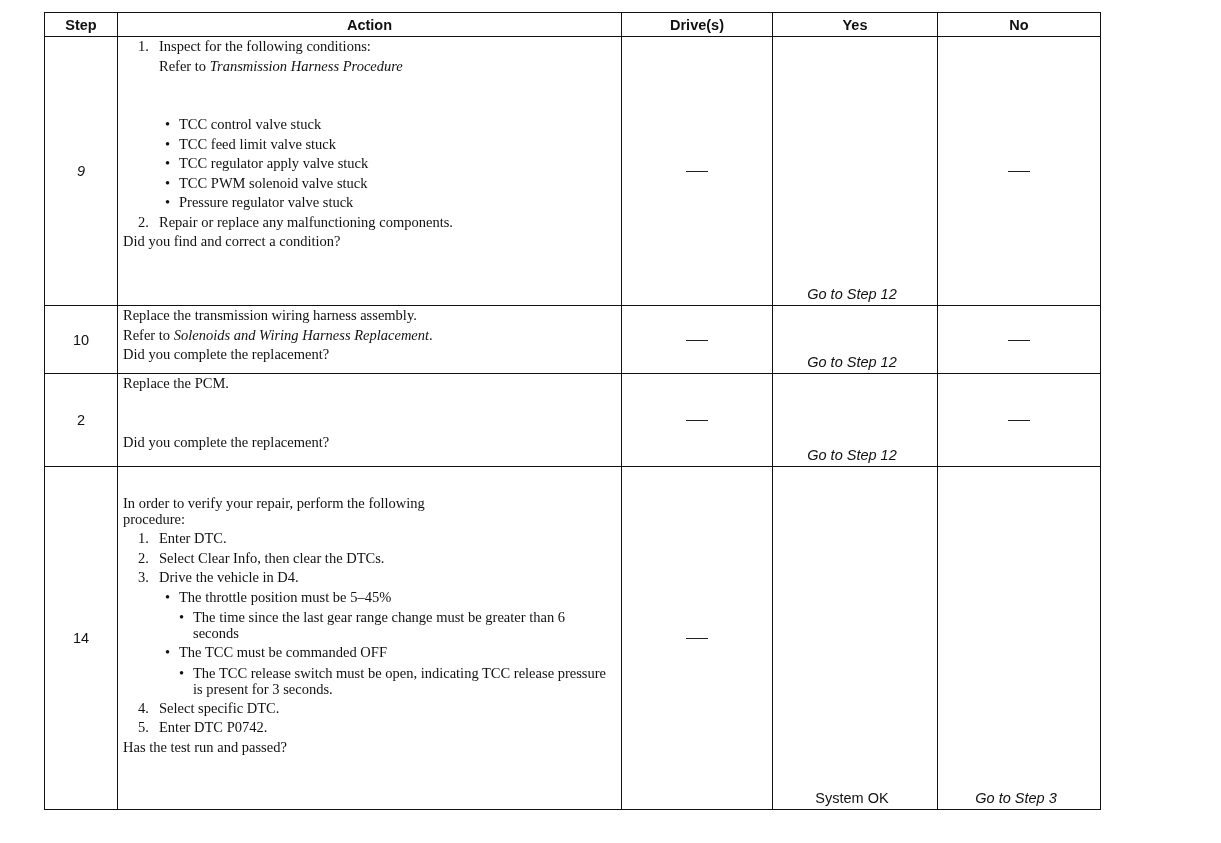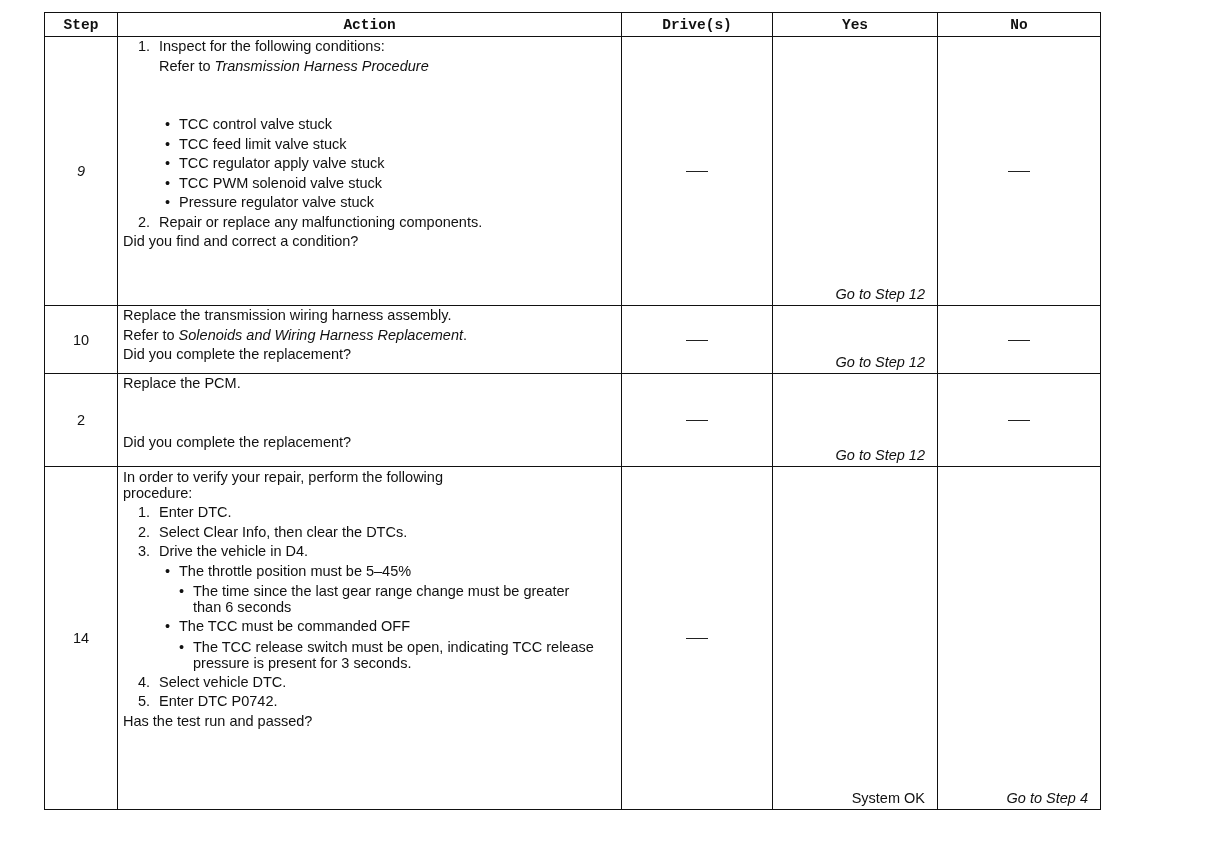--- a/index.html
+++ b/index.html
@@ -1,40 +1,40 @@
 <!DOCTYPE html>
 <html><head>
 <meta charset="utf-8">
 <style>
   html, body { margin: 0; padding: 0; background: #ffffff; }
   body { width: 1221px; height: 843px; position: relative; overflow: hidden;
          font-family: "Liberation Sans", sans-serif; color: #111; }
   table.diag { position: absolute; left: 44px; top: 12px; width: 1056px;
                border-collapse: collapse; table-layout: fixed; font-size: 14.5px; }
   table.diag td, table.diag th { border: 1.5px solid #111; vertical-align: top; padding: 0; }
-  th { font-weight: bold; font-size: 14.5px; height: 23px; text-align: center; vertical-align: middle !important; font-family: Liberation Mono, monospace; }
+  th { font-weight: bold; font-size: 14.5px; height: 23px; text-align: center; vertical-align: middle !important; }
   col.c-step { width: 73px; }
   col.c-action { width: 504px; }
   col.c-value { width: 151px; }
   col.c-yes { width: 165px; }
   col.c-no { width: 163px; }
   .step-cell { text-align: center; vertical-align: middle !important; }
   .italic { font-style: italic; }
-  .action { padding: 0 4px 0 5px !important; }
+  .action { padding: 0 4px 0 5px !important; font-family: Liberation Serif, serif; }
   .line { line-height: 19.5px; min-height: 19.5px; }
   .ind1 { padding-left: 15px; }
   .ind1b { padding-left: 36px; }
   .ind3 { padding-left: 56px; }
   .num { display: inline-block; width: 21px; }
   .bullet { display: inline-block; width: 14px; margin-left: -14px; }
   .wrapline { line-height: 16px; padding-top: 2px; padding-bottom: 2px; }
   .hang { padding-left: 70px; text-indent: -14px; }
   .cell-center { text-align: center; vertical-align: middle !important; font-size: 18px; }
   .cell-bottom { position: relative; }
-  .bottom-text { position: absolute; left: 0; right: 12px; bottom: 1px; text-align: right; line-height: 19px; }
+  .bottom-text { position: absolute; left: 0; right: 6px; bottom: 1px; text-align: center; line-height: 19px; }
   .spacer { height: 19.5px; }
   .dash { display: inline-block; width: 22px; border-top: 1.5px solid #222; vertical-align: middle; }
 </style>
 </head>
 <body>
 
 <table class="diag">
   <colgroup>
     <col class="c-step">
       <col class="c-action">
@@ -100,34 +100,34 @@
       <td class="cell-center"><span class="dash"></span></td>
       <td class="cell-bottom italic">
           <div class="bottom-text">Go to Step 12</div>
         </td>
       <td class="cell-center"><span class="dash"></span></td>
     </tr>
 
     <tr style="height:343px;">
       <td class="step-cell">14</td>
       <td class="action">
-        <div class="wrapline" style="padding-right:150px;">In order to verify your repair, perform the following procedure:</div>
+        <div class="wrapline" style="padding-right:150px;margin-top:26px;">In order to verify your repair, perform the following procedure:</div>
         <div class="line ind1"><span class="num">1.</span><span>Enter DTC.</span></div>
         <div class="line ind1"><span class="num">2.</span><span>Select Clear Info, then clear the DTCs.</span></div>
         <div class="line ind1"><span class="num">3.</span><span>Drive the vehicle in D4.</span></div>
         <div class="line ind3"><span class="bullet">•</span><span>The throttle position must be 5–45%</span></div>
         <div class="wrapline hang" style="padding-right:30px;"><span class="bullet" style="margin-left:0;text-indent:0;">•</span><span>The time since the last gear range change must be greater than 6 seconds</span></div>
         <div class="line ind3"><span class="bullet">•</span><span>The TCC must be commanded OFF</span></div>
         <div class="wrapline hang" style="padding-right:8px;"><span class="bullet" style="margin-left:0;text-indent:0;">•</span><span>The TCC release switch must be open, indicating TCC release pressure is present for 3 seconds.</span></div>
-        <div class="line ind1"><span class="num">4.</span><span>Select vehicle DTC.</span></div>
+        <div class="line ind1"><span class="num">4.</span><span>Select specific DTC.</span></div>
         <div class="line ind1"><span class="num">5.</span><span>Enter DTC P0742.</span></div>
         <div class="line">Has the test run and passed?</div>
       </td>
       <td class="cell-center"><span class="dash"></span></td>
       <td class="cell-bottom">
           <div class="bottom-text">System OK</div>
         </td>
       <td class="cell-bottom italic">
-          <div class="bottom-text">Go to Step 4</div>
+          <div class="bottom-text">Go to Step 3</div>
         </td>
     </tr>
   </tbody>
 </table>
 
 </body></html>

